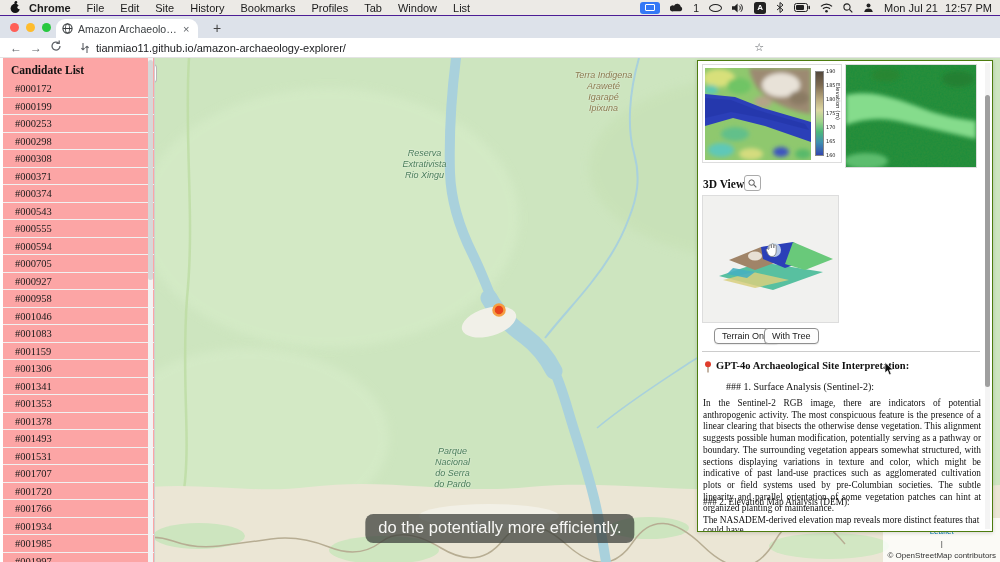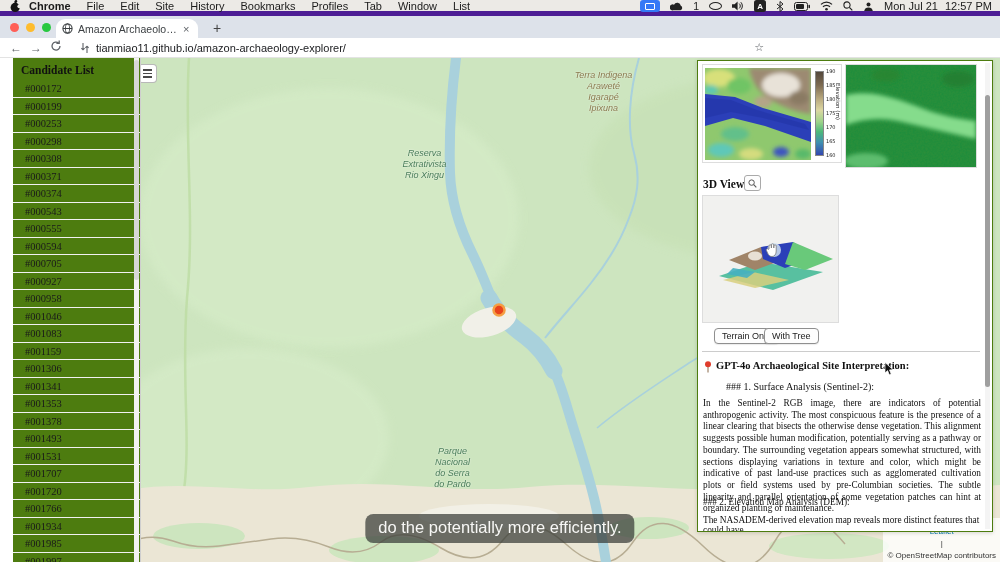--- a/index.html
+++ b/index.html
@@ -1,22 +1,22 @@
 <!DOCTYPE html>
 <html style="--map-bg: #cde5bf; --river: #a9d1dc; --marker-fill: #e8431c; --marker-ring: #f59e42; --label-green: #4a7d5a; --label-brown: #8a7a4e; --caption-bg: rgba(55,60,55,0.72);"><head>
 <meta charset="utf-8">
 <style>
   * { margin:0; padding:0; box-sizing:border-box; }
   html,body { width:1000px; height:562px; overflow:hidden; background:#fff;
     font-family:"Liberation Sans","DejaVu Sans",sans-serif; }
 
   
   #menubar { position:absolute; left:0; top:0; width:1000px; height:16px;
-    background:#eceae6; border-bottom:5px solid #4c1d95; display:flex;
-    align-items:flex-start; font-size:11px; color:#1b1b1b; z-index:50; }
+    background:#eceae6; border-bottom:1px solid #4c1d95; display:flex;
+    align-items:center; font-size:11px; color:#1b1b1b; z-index:50; }
   #menubar .menus { display:flex; gap:16px; margin-left:8px; align-items:center; }
   #menubar .menus .menu-item:first-child { font-weight:700; }
   #menubar .menu-item { cursor:default; }
   #mb-right { margin-left:auto; display:flex; align-items:center; gap:10px;
     padding-right:8px; font-size:10.5px; }
   .mb-ic { display:inline-flex; align-items:center; }
   #rec-pill { width:20px; height:12px; background:#3478f6; border-radius:3px;
     display:flex; align-items:center; justify-content:center; }
   #rec-pill .scr { width:10px; height:7px; border:1px solid #fff; border-radius:1px; }
   .oval-ic { width:13px; height:8px; border:1.3px solid #222; border-radius:50%; }
@@ -54,22 +54,22 @@
   .ext-sq::after { content:""; position:absolute; left:2px; bottom:2px; width:5px; height:3px; background:#fff; }
   .ext-o { width:11px; height:11px; border:3px solid #d33a2c; border-radius:50%; }
   .vsep { width:1px; height:13px; background:#dadce0; }
   #avatar { width:15px; height:15px; border-radius:50%;
     background:radial-gradient(circle at 50% 40%, #f0887c 0 35%, #e04b3a 36%); }
   #relaunch { background:#e4ece4; color:#3c4a43; border:1px solid #cfd8cf;
     border-radius:9px; font-size:10px; padding:1.5px 9px; white-space:nowrap; }
   #kebab { font-size:11px; color:#5f6368; margin:0 6px 0 2px; }
 
   
-  #sidebar { position:absolute; left:13px; top:58px; width:128px; height:504px;
-    background:#4d7c0f; border-right:1px solid #cfcfcf; z-index:10; overflow:hidden;
+  #sidebar { position:absolute; left:3px; top:58px; width:152px; height:504px;
+    background:#fca5a5; border-right:1px solid #cfcfcf; z-index:10; overflow:hidden;
     font-family:"Liberation Serif","DejaVu Serif",serif; }
   #sidebar h2 { font-size:11.5px; padding:6px 8px 4px; color:#111; }
   #cand-list { list-style:none; }
   #cand-list .cand { font-size:10.5px; color:#1a1a1a; padding:3px 12px 2.5px;
     border-bottom:1px solid #f1f1f1; cursor:pointer; }
   #side-scroll { position:absolute; right:1px; top:0; width:5px; height:100%; background:#f3f3f3; }
   #side-thumb { position:absolute; right:0; top:2px; width:5px; height:220px;
     background:#d7d7d7; border-radius:3px; }
 
   

